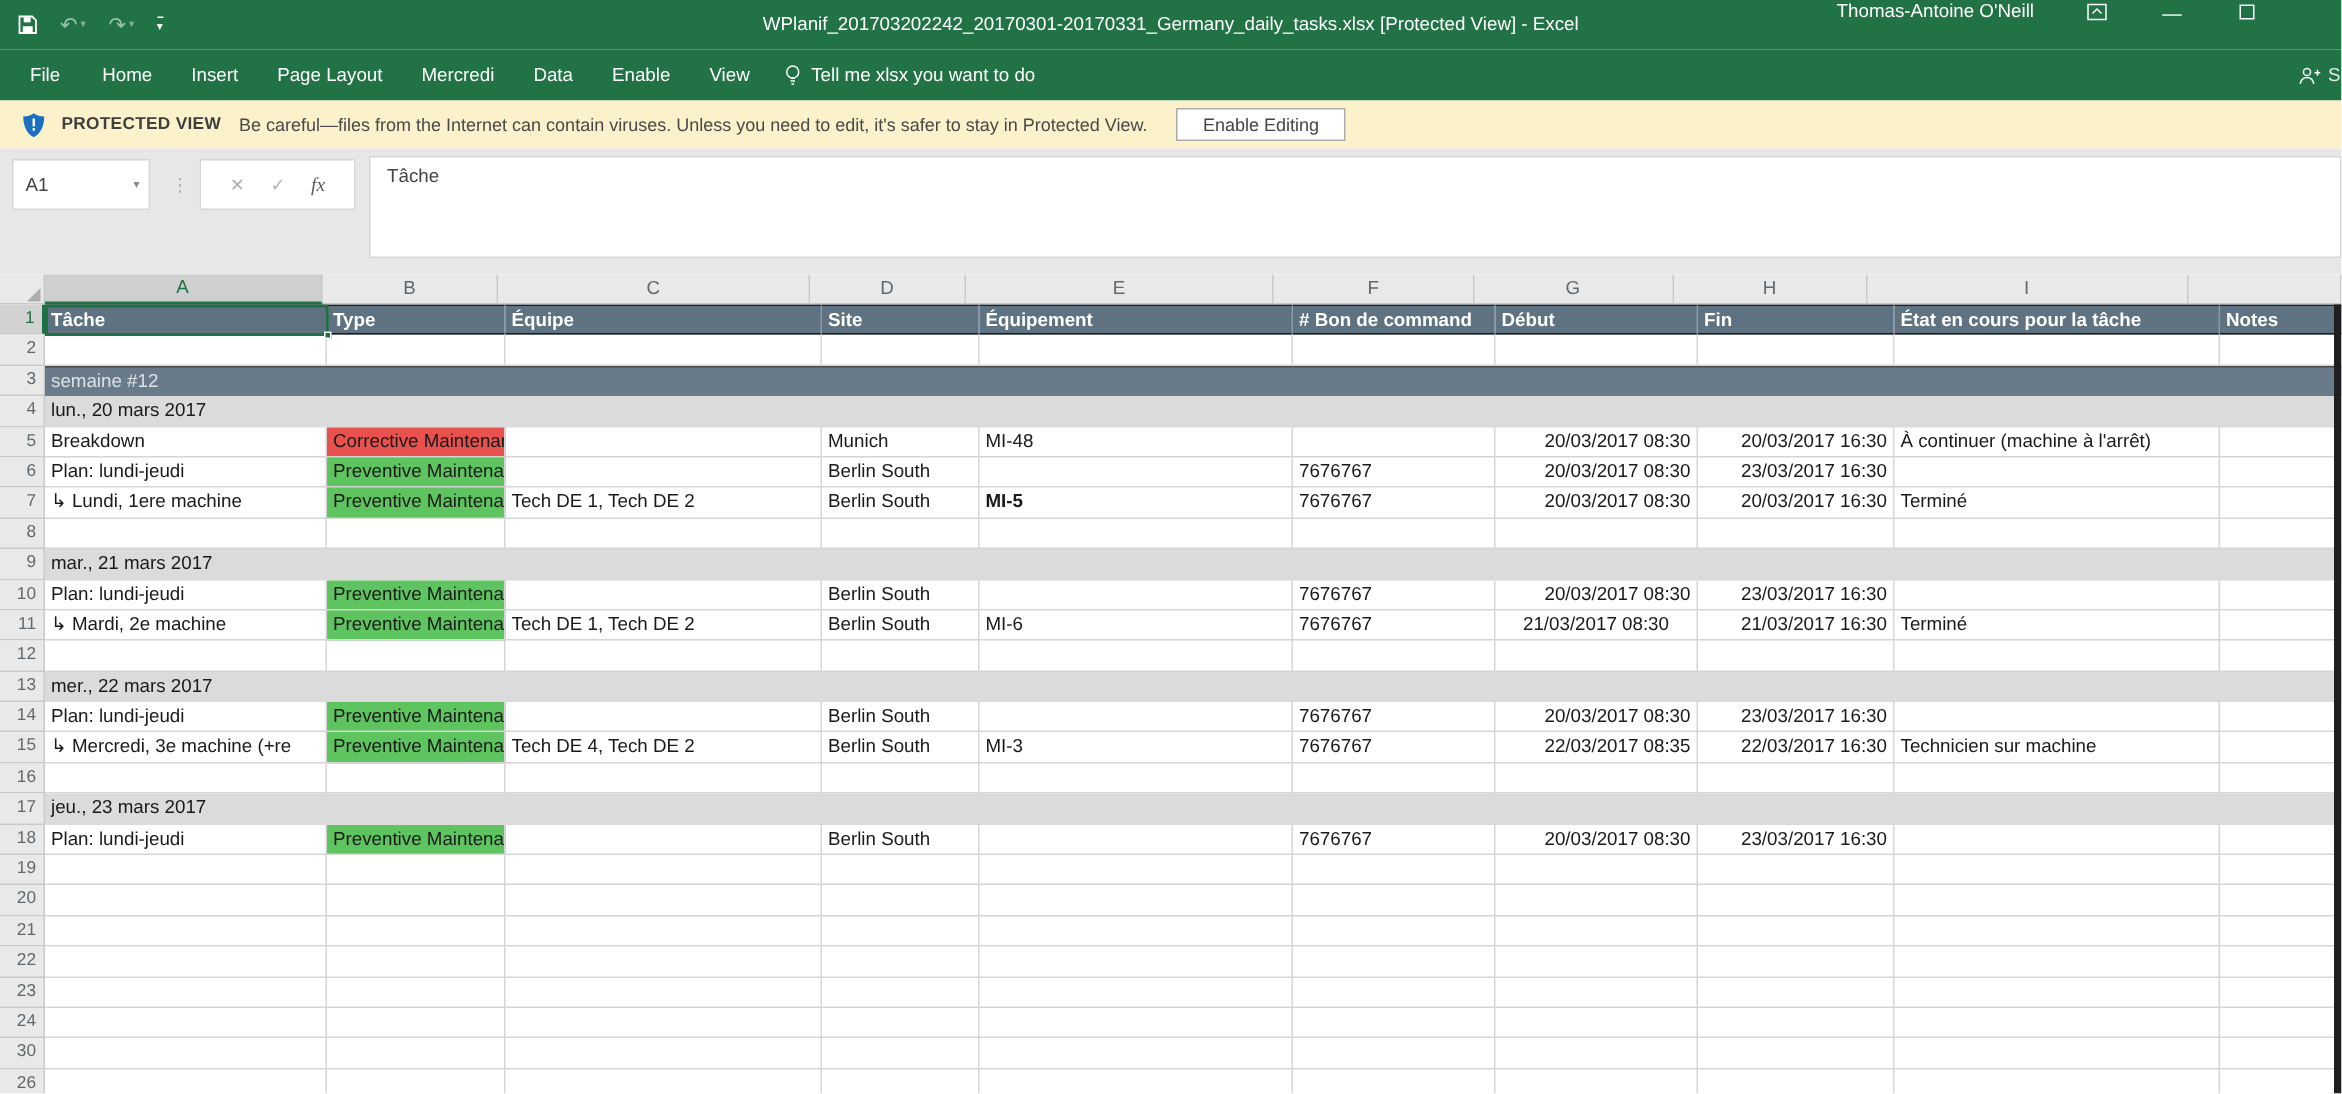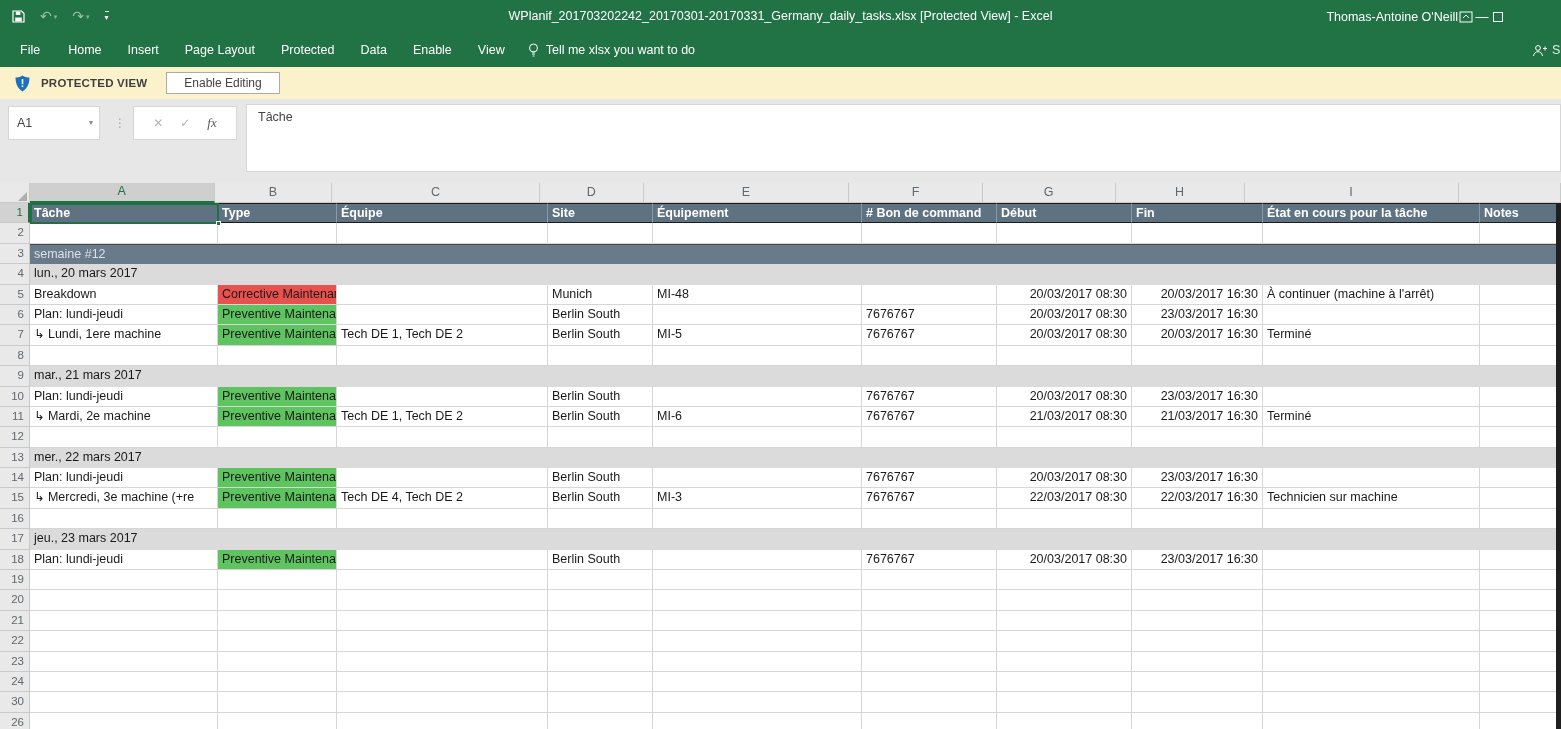--- a/index.html
+++ b/index.html
@@ -9,21 +9,21 @@
 
   
   #titlebar { position:absolute; left:0; top:0; width:1561px; height:33px; background:#217346; }
   .qat { position:absolute; left:12px; top:0; height:33px; display:flex; align-items:center; gap:15px; }
   .qat-btn { color:rgba(255,255,255,.55); font-size:14px; line-height:33px; cursor:default; display:flex; align-items:center; }
   .qat-btn .dd { font-size:7px; margin-left:2px; color:rgba(255,255,255,.45); }
   .qat-save { color:#fff; }
   .qat-more { display:inline-block; border-top:1px solid #fff; color:#fff; font-size:8px; line-height:10px; padding-top:1px; }
   #window-title { position:absolute; left:0; top:0; width:100%; height:33px; line-height:33px;
     text-align:center; color:#fff; font-size:12.5px; pointer-events:none; }
-  .tb-right { position:absolute; right:55px; top:0; height:33px; display:flex; align-items:center; }
+  .tb-right { position:absolute; right:55px; top:0; height:33px; display:flex; align-items:flex-start; gap:34px; }
   .tb-user { color:#fff; font-size:12.5px; }
   .winctl { color:#fff; font-size:13px; display:flex; align-items:center; justify-content:center; width:16px; height:16px; }
   .box-btn { width:10px; height:10px; border:1px solid #fff; }
 
   
   #tabsrow { position:absolute; left:0; top:33px; width:1561px; height:34px; background:#217346;
     display:flex; align-items:center; color:#fff; font-size:12.5px; }
   .rtab { padding:0 13px; height:34px; line-height:34px; }
   .rtab:first-child { margin-left:5px; padding:0 15px; }
   .tellme { display:flex; align-items:center; gap:7px; margin-left:10px; }
@@ -118,21 +118,21 @@
         <span class="box-btn"></span>
       </span>
   </div>
 </div>
 
 <div id="tabsrow">
   <span class="rtab">File</span>
   <span class="rtab">Home</span>
   <span class="rtab">Insert</span>
   <span class="rtab">Page Layout</span>
-  <span class="rtab">Protected</span>
+  <span class="rtab">Mercredi</span>
   <span class="rtab">Data</span>
   <span class="rtab">Enable</span>
   <span class="rtab">View</span>
   <span class="tellme">
     <svg width="11" height="15" viewBox="0 0 11 15">
         <circle cx="5.5" cy="5" r="4" fill="none" stroke="#fff"></circle>
         <path d="M4 9h3M4 11h3M4.6 13h1.8" stroke="#fff" fill="none"></path>
       </svg>
     <span>Tell me xlsx you want to do</span>
   </span>
@@ -146,20 +146,21 @@
   <span>Share</span>
 </div>
 
 <div id="msgbar">
   <svg id="shield" width="15" height="17" viewBox="0 0 15 17">
       <path d="M7.5 0.5C9.5 2 12 2.6 14.5 2.6c0 6.5-2.5 11.4-7 13.9-4.5-2.5-7-7.4-7-13.9C3 2.6 5.5 2 7.5 0.5z" fill="#1B6FC0"></path>
       <rect x="6.7" y="4" width="1.6" height="5.2" fill="#fff"></rect>
       <rect x="6.7" y="10.4" width="1.6" height="1.7" fill="#fff"></rect>
     </svg>
   <span id="pv-label">PROTECTED VIEW</span>
+  <span id="pv-msg">Be careful—files from the Internet can contain viruses. Unless you need to edit, it's safer to stay in Protected View.</span>
   <button id="enable-editing">Enable Editing</button>
 </div>
 
 <div id="formulazone">
   <div id="namebox">
     <span>A1</span>
     <span class="dd">▾</span>
   </div>
   <div id="fb-dots">⋮</div>
   <div id="fxbox">
@@ -249,21 +250,21 @@
         <div class="cell" style="width: 131px; text-align: right;">23/03/2017 16:30</div>
         <div class="cell" style="width: 217px;"></div>
         <div class="cell" style="width: 104px;"></div>
       </div>
       <div class="row task">
         <div class="gutter">7</div>
         <div class="cell" style="width: 188px;">↳ Lundi, 1ere machine</div>
         <div class="cell" style="width: 119px; background: rgb(94, 196, 95);">Preventive Maintenance</div>
         <div class="cell" style="width: 211px;">Tech DE 1, Tech DE 2</div>
         <div class="cell" style="width: 105px;">Berlin South</div>
-        <div class="cell" style="width: 209px;">MI-5</div>
+        <div class="cell" style="width: 209px; font-weight: bold;">MI-5</div>
         <div class="cell" style="width: 135px;">7676767</div>
         <div class="cell" style="width: 135px; text-align: right;">20/03/2017 08:30</div>
         <div class="cell" style="width: 131px; text-align: right;">20/03/2017 16:30</div>
         <div class="cell" style="width: 217px;">Terminé</div>
         <div class="cell" style="width: 104px;"></div>
       </div>
       <div class="row blank">
         <div class="gutter">8</div>
         <div class="cell" style="width: 188px;"></div>
         <div class="cell" style="width: 119px;"></div>
@@ -294,21 +295,21 @@
         <div class="cell" style="width: 104px;"></div>
       </div>
       <div class="row task">
         <div class="gutter">11</div>
         <div class="cell" style="width: 188px;">↳ Mardi, 2e machine</div>
         <div class="cell" style="width: 119px; background: rgb(94, 196, 95);">Preventive Maintenance</div>
         <div class="cell" style="width: 211px;">Tech DE 1, Tech DE 2</div>
         <div class="cell" style="width: 105px;">Berlin South</div>
         <div class="cell" style="width: 209px;">MI-6</div>
         <div class="cell" style="width: 135px;">7676767</div>
-        <div class="cell" style="width: 135px; text-align: right;">21/03/2017 08:30</div>
+        <div class="cell" style="width: 135px; text-align: center;">21/03/2017 08:30</div>
         <div class="cell" style="width: 131px; text-align: right;">21/03/2017 16:30</div>
         <div class="cell" style="width: 217px;">Terminé</div>
         <div class="cell" style="width: 104px;"></div>
       </div>
       <div class="row blank">
         <div class="gutter">12</div>
         <div class="cell" style="width: 188px;"></div>
         <div class="cell" style="width: 119px;"></div>
         <div class="cell" style="width: 211px;"></div>
         <div class="cell" style="width: 105px;"></div>
@@ -337,21 +338,21 @@
         <div class="cell" style="width: 104px;"></div>
       </div>
       <div class="row task">
         <div class="gutter">15</div>
         <div class="cell" style="width: 188px;">↳ Mercredi, 3e machine (+re</div>
         <div class="cell" style="width: 119px; background: rgb(94, 196, 95);">Preventive Maintenance</div>
         <div class="cell" style="width: 211px;">Tech DE 4, Tech DE 2</div>
         <div class="cell" style="width: 105px;">Berlin South</div>
         <div class="cell" style="width: 209px;">MI-3</div>
         <div class="cell" style="width: 135px;">7676767</div>
-        <div class="cell" style="width: 135px; text-align: right;">22/03/2017 08:30</div>
+        <div class="cell" style="width: 135px; text-align: right;">22/03/2017 08:35</div>
         <div class="cell" style="width: 131px; text-align: right;">22/03/2017 16:30</div>
         <div class="cell" style="width: 217px;">Technicien sur machine</div>
         <div class="cell" style="width: 104px;"></div>
       </div>
       <div class="row blank">
         <div class="gutter">16</div>
         <div class="cell" style="width: 188px;"></div>
         <div class="cell" style="width: 119px;"></div>
         <div class="cell" style="width: 211px;"></div>
         <div class="cell" style="width: 105px;"></div>

